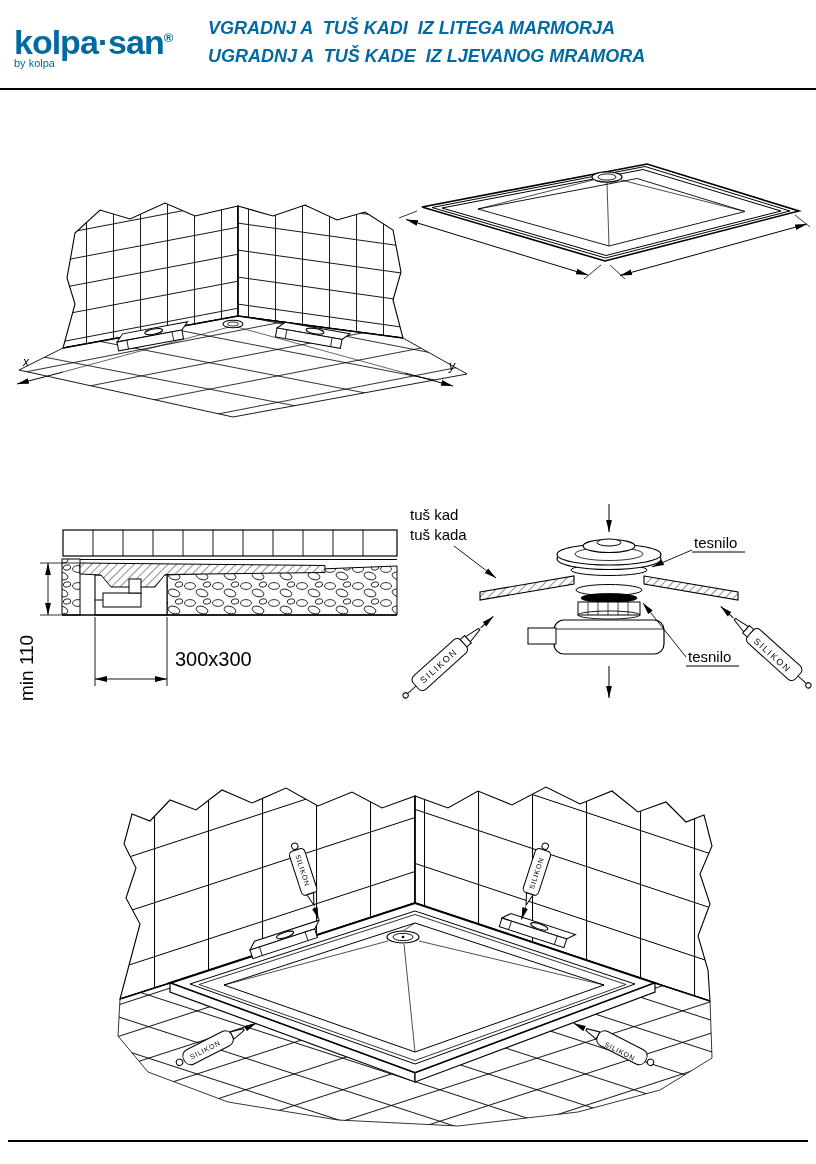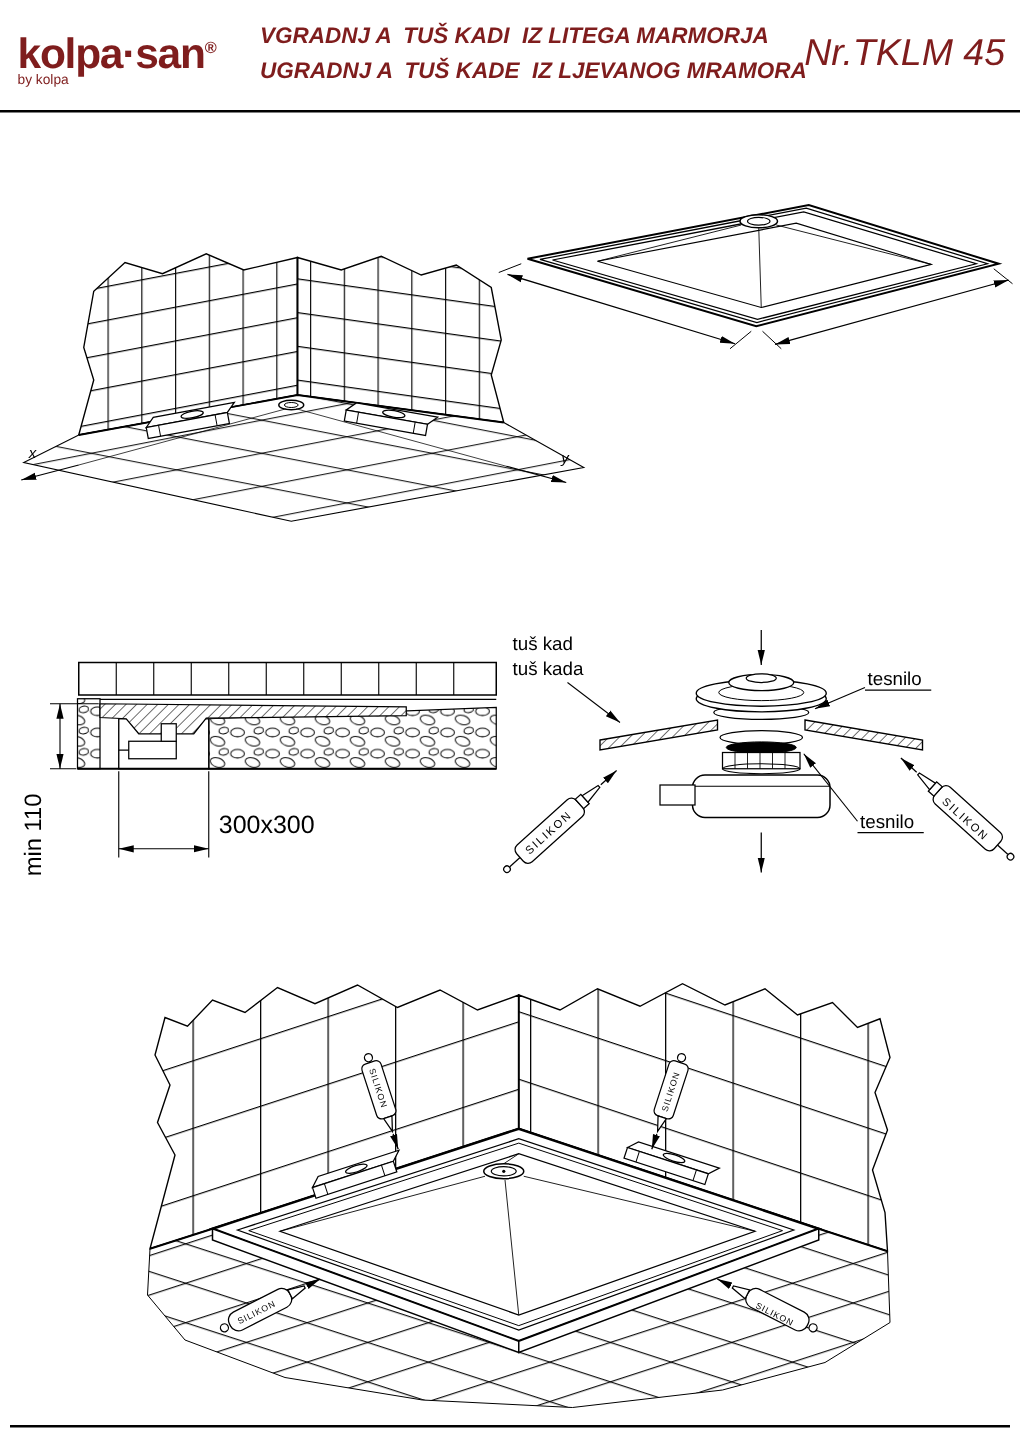--- a/index.html
+++ b/index.html
@@ -1,19 +1,19 @@
 <!DOCTYPE html>
 <html><head>
 <meta charset="utf-8">
 <style>
   * { margin:0; padding:0; box-sizing:border-box; }
   html,body { background:#fff; }
   .page {
     position:relative; width:816px; height:1164px; background:#fff;
-    font-family:"Liberation Sans", sans-serif; color:#7f1d1d; overflow:hidden;
+    font-family:"Liberation Sans", sans-serif; color:#0369a1; overflow:hidden;
   }
   .rule { position:absolute; background:#000; }
   .rule-header { left:0; top:88px; width:816px; height:2px; }
   .rule-footer { left:8px; top:1140px; width:800px; height:2px; }
 
   .logo { position:absolute; left:14px; top:20px; width:185px; }
   .logo-main { font-weight:bold; font-size:34px; letter-spacing:-1px; line-height:36px; white-space:nowrap; }
   .logo-reg { font-size:13px; vertical-align:super; font-weight:bold; }
   .logo-sub { font-size:11px; margin-top:-3px; padding-right:6px; }
 
@@ -35,21 +35,20 @@
   <div class="logo">
     <div class="logo-main"><span>kolpa·san</span><span class="logo-reg">®</span></div>
     <div class="logo-sub">by kolpa</div>
   </div>
 
   <div class="titles">
     <div class="title-line">VGRADNJ A  TUŠ KADI  IZ LITEGA MARMORJA</div>
     <div class="title-line">UGRADNJ A  TUŠ KADE  IZ LJEVANOG MRAMORA</div>
   </div>
 
-  <div class="doc-number">Nr.TKLM 45</div>
 
   <div class="rule rule-header"></div>
 
   <div class="intro">
   </div>
 
   <svg class="diag" style="left:383px;top:146px" width="430" height="150" viewBox="0 0 430 150">
     <defs>
       <marker id="m1" markerUnits="userSpaceOnUse" markerWidth="13" markerHeight="8" refX="12" refY="3.5" orient="auto-start-reverse">
         <path d="M0,0.6 L12,3.5 L0,6.4 Z" fill="#000"></path>

